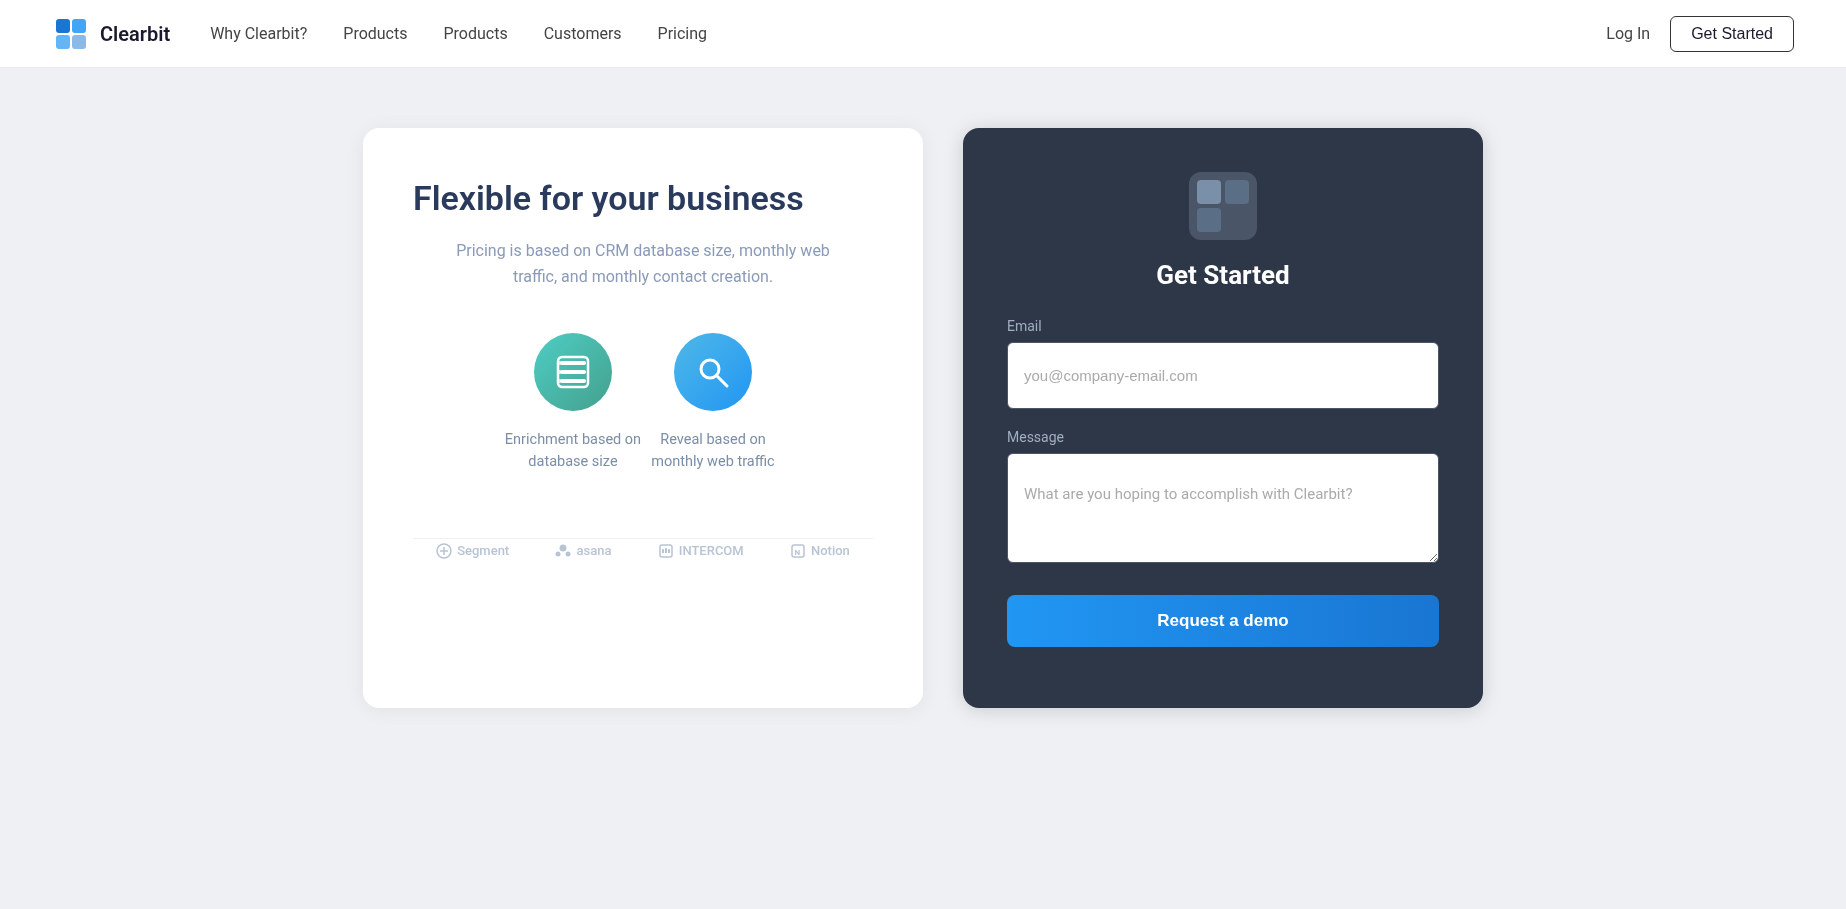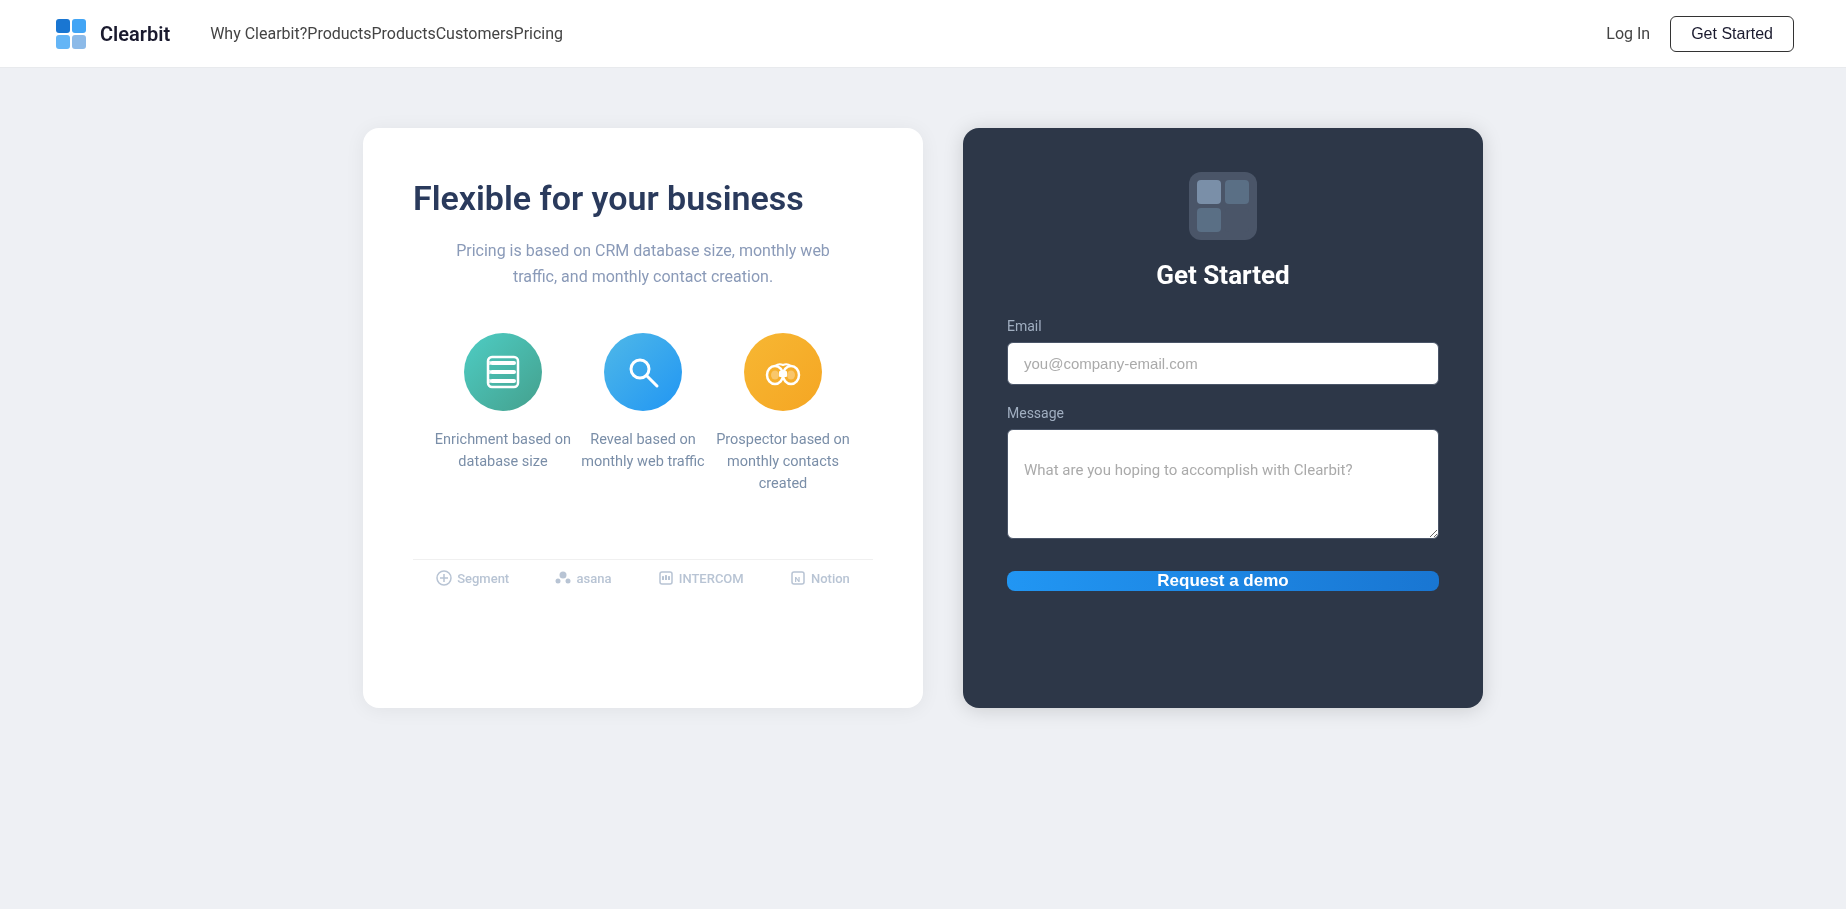--- a/index.html
+++ b/index.html
@@ -31,20 +31,21 @@
       height: 38px;
     }
     .logo-text {
       font-size: 20px;
       font-weight: 600;
       color: #1a1a2e;
     }
     .navbar-links {
       display: flex;
       align-items: center;
+      gap: 36px;
       flex: 1;
     }
     .navbar-links a {
       text-decoration: none;
       color: #444;
       font-size: 16px;
       font-weight: 400;
     }
     .navbar-actions {
       display: flex;
@@ -139,21 +140,21 @@
       font-size: 14.5px;
       color: #7a8ea8;
       line-height: 1.5;
     }
 
     
     .partner-logos {
       display: flex;
       justify-content: space-around;
       align-items: flex-end;
-      padding-top: 10px;
+      padding-top: 4px;
       border-top: 1px solid #f0f0f0;
     }
     .partner-logo {
       font-size: 13px;
       color: #b8c4d4;
       font-weight: 500;
       display: flex;
       align-items: center;
       gap: 5px;
     }
@@ -187,21 +188,21 @@
       margin-bottom: 20px;
     }
     .form-label {
       font-size: 14px;
       color: #a0aec0;
       margin-bottom: 8px;
       display: block;
     }
     .form-input {
       width: 100%;
-      padding: 12px 16px;
+      padding: 24px 16px;
       border-radius: 6px;
       border: 1px solid #4a5568;
       background: #fff;
       font-size: 15px;
       color: #8b5cf6;
       outline: none;
     }
     .form-input::placeholder {
       color: #aaa;
     }
@@ -216,20 +217,21 @@
       resize: vertical;
       min-height: 110px;
       outline: none;
       font-family: inherit;
     }
     .form-textarea::placeholder {
       color: #aaa;
     }
     .demo-button {
       width: 100%;
+      padding: 16px;
       background: linear-gradient(90deg, #2196f3, #1976d2);
       color: #fff;
       font-size: 17px;
       font-weight: 600;
       border: none;
       border-radius: 8px;
       cursor: pointer;
       margin-top: 8px;
     }
   </style>
@@ -289,33 +291,20 @@
       <div class="feature-item">
         <div class="feature-icon feature-icon-blue">
           <svg width="38" height="38" viewBox="0 0 38 38" fill="none">
             <circle cx="16" cy="16" r="9" stroke="white" stroke-width="3" fill="none"></circle>
             <line x1="23" y1="23" x2="33" y2="33" stroke="white" stroke-width="3" stroke-linecap="round"></line>
           </svg>
         </div>
         <span class="feature-label">Reveal based on monthly web traffic</span>
       </div>
 
-      <div class="feature-item">
-        <div class="feature-icon feature-icon-orange">
-          <svg width="40" height="38" viewBox="0 0 40 38" fill="none">
-            <ellipse cx="12" cy="22" rx="8" ry="9" stroke="white" stroke-width="2.5" fill="none"></ellipse>
-            <ellipse cx="28" cy="22" rx="8" ry="9" stroke="white" stroke-width="2.5" fill="none"></ellipse>
-            <rect x="16" y="18" width="8" height="6" rx="1" fill="white"></rect>
-            <ellipse cx="12" cy="22" rx="4" ry="4.5" fill="white" opacity="0.3"></ellipse>
-            <ellipse cx="28" cy="22" rx="4" ry="4.5" fill="white" opacity="0.3"></ellipse>
-            <path d="M12 13 Q16 10 20 12 Q24 10 28 13" stroke="white" stroke-width="2" fill="none" stroke-linecap="round"></path>
-          </svg>
-        </div>
-        <span class="feature-label">Prospector based on monthly contacts created</span>
-      </div>
     </div>
 
     <div class="partner-logos">
       <div class="partner-logo">
         <svg width="16" height="16" viewBox="0 0 16 16">
           <circle cx="8" cy="8" r="7" fill="none" stroke="#b8c4d4" stroke-width="1.5"></circle>
           <path d="M4 8 L12 8 M8 4 L8 12" stroke="#b8c4d4" stroke-width="1.5"></path>
         </svg>
         <span>Segment</span>
       </div>

